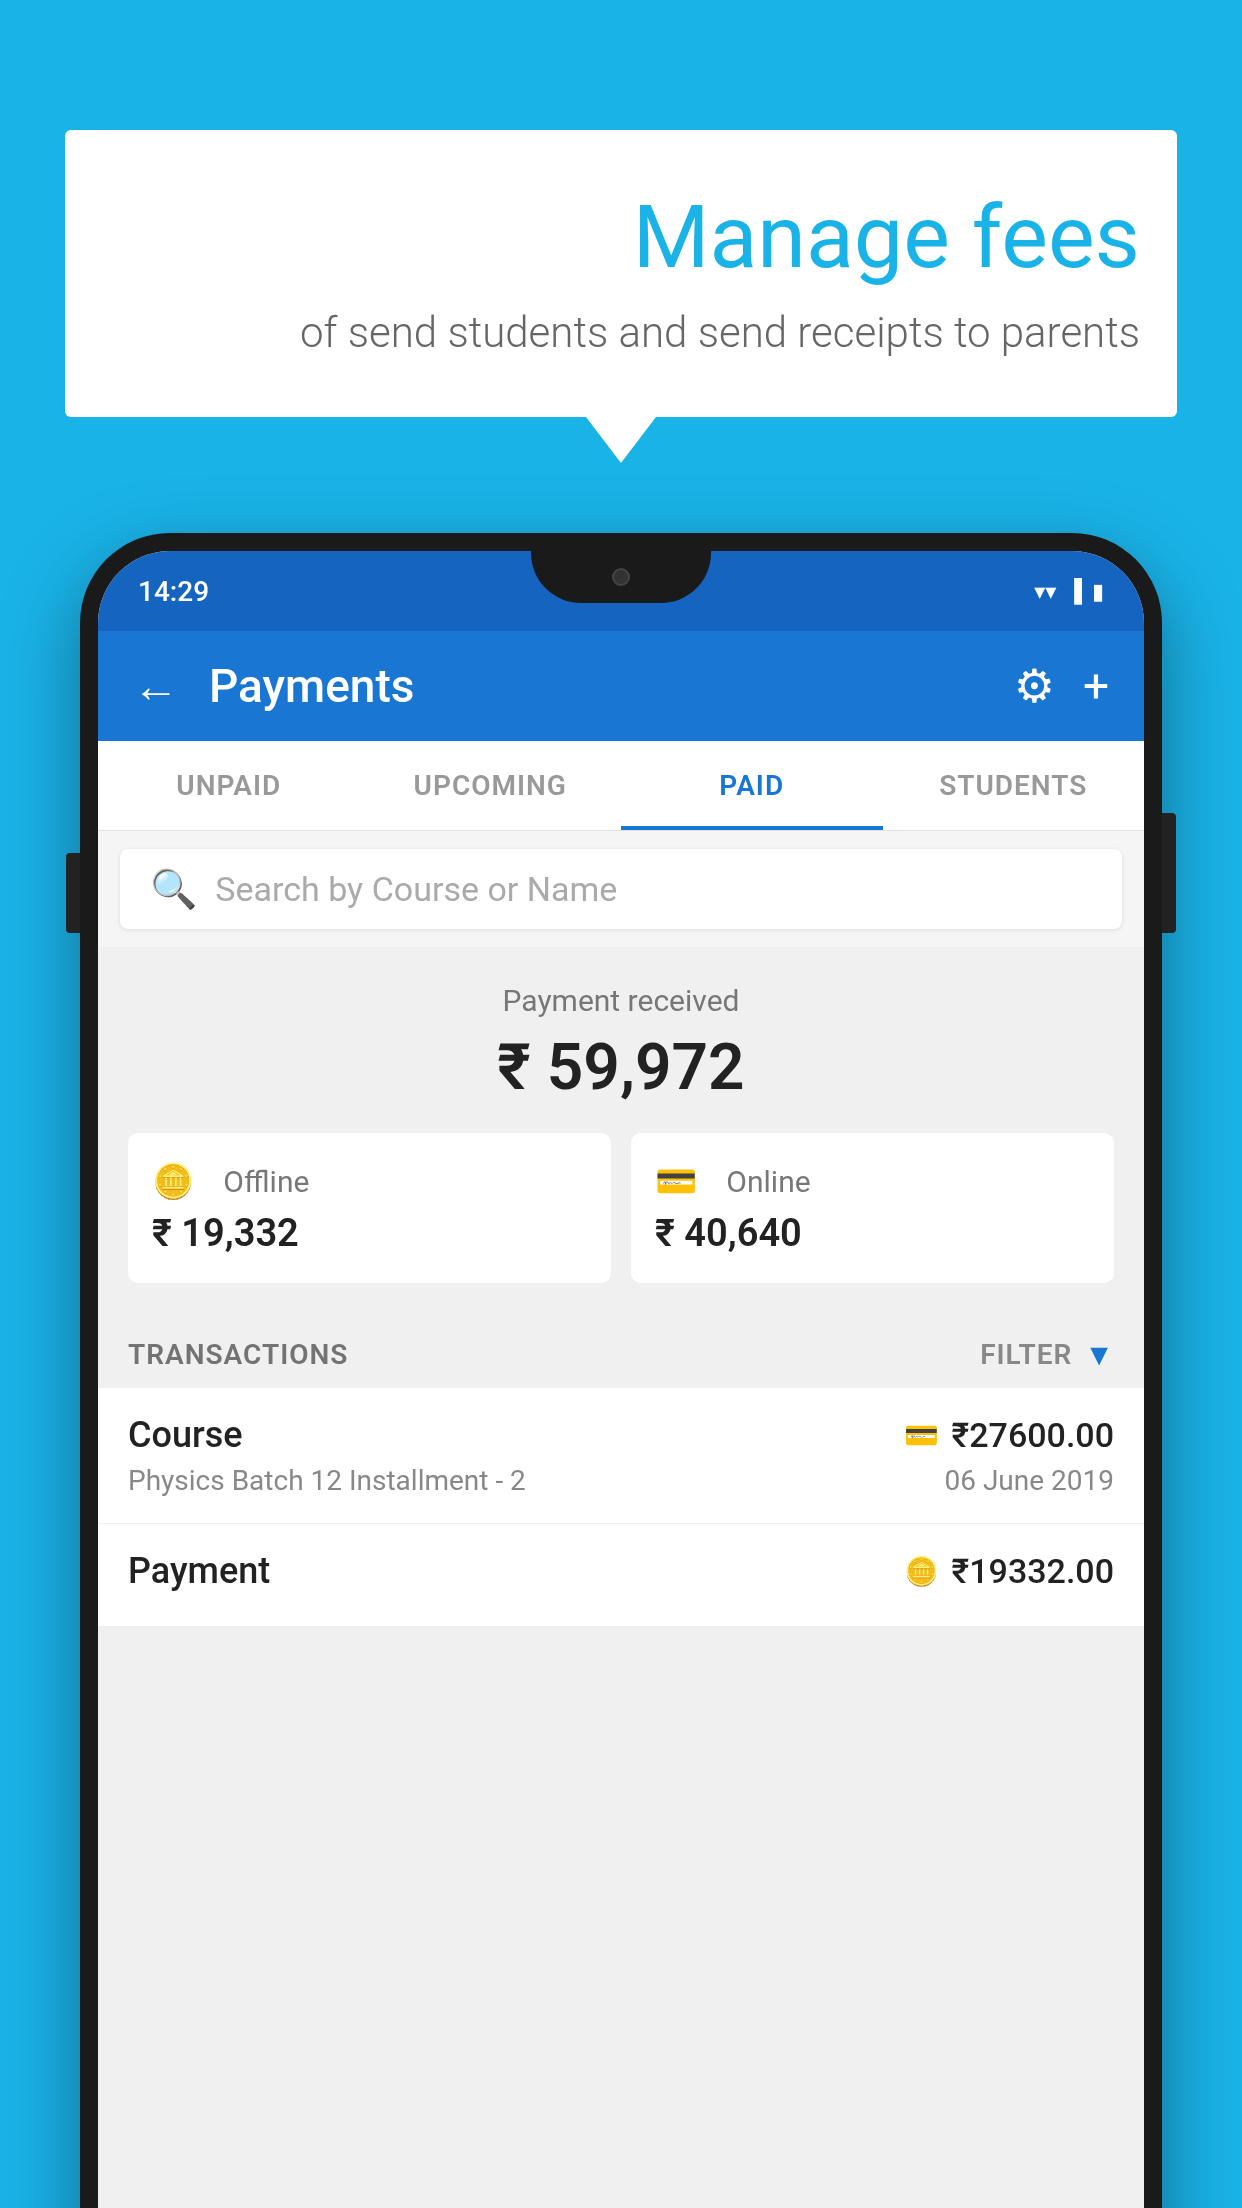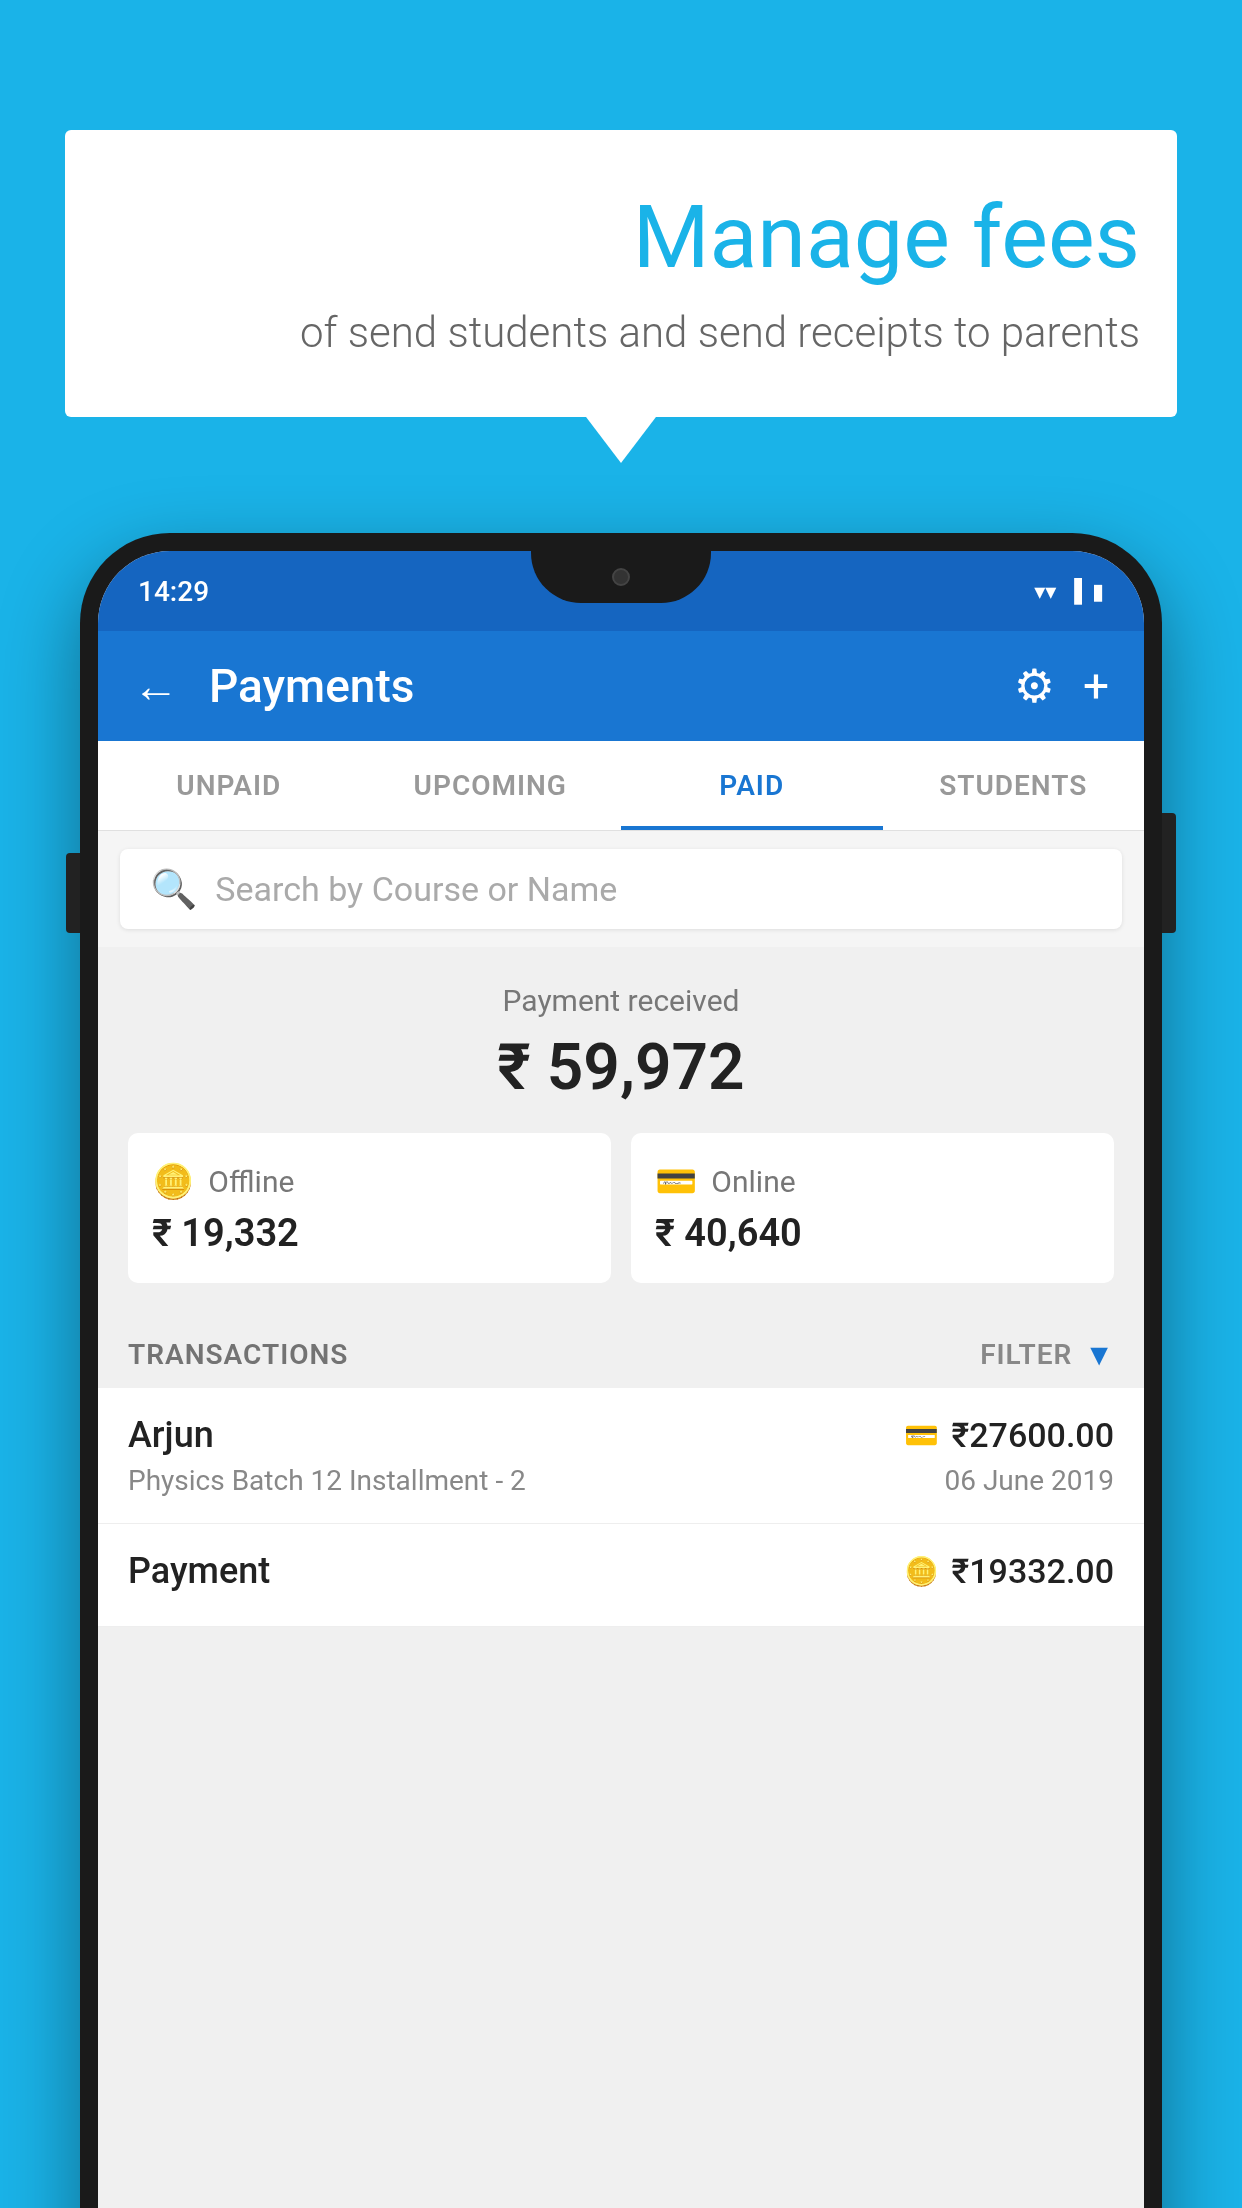--- a/index.html
+++ b/index.html
@@ -297,20 +297,21 @@
     }
 
     .payment-card-icon {
       color: #888;
       font-size: 34px;
     }
 
     .payment-card-type {
       color: #777;
       font-size: 30px;
+      margin-left: 15px;
     }
 
     .payment-card-amount {
       color: #222;
       font-size: 38px;
       font-weight: 600;
     }
 
     
     .transactions-header {
@@ -486,21 +487,21 @@
         <div class="filter-area">
           <span class="filter-label">FILTER</span>
           <span class="filter-icon">▼</span>
         </div>
       </div>
 
       <div class="transaction-list">
 
         <div class="transaction-row">
           <div class="transaction-top">
-            <span class="transaction-name">Arjun</span>
+            <span class="transaction-name">Course</span>
             <div class="transaction-amount-area">
               <span class="transaction-amount-icon">💳</span>
               <span class="transaction-amount">₹27600.00</span>
             </div>
           </div>
           <div class="transaction-bottom">
             <span class="transaction-detail">Physics Batch 12 Installment - 2</span>
             <span class="transaction-date">06 June 2019</span>
           </div>
         </div>

